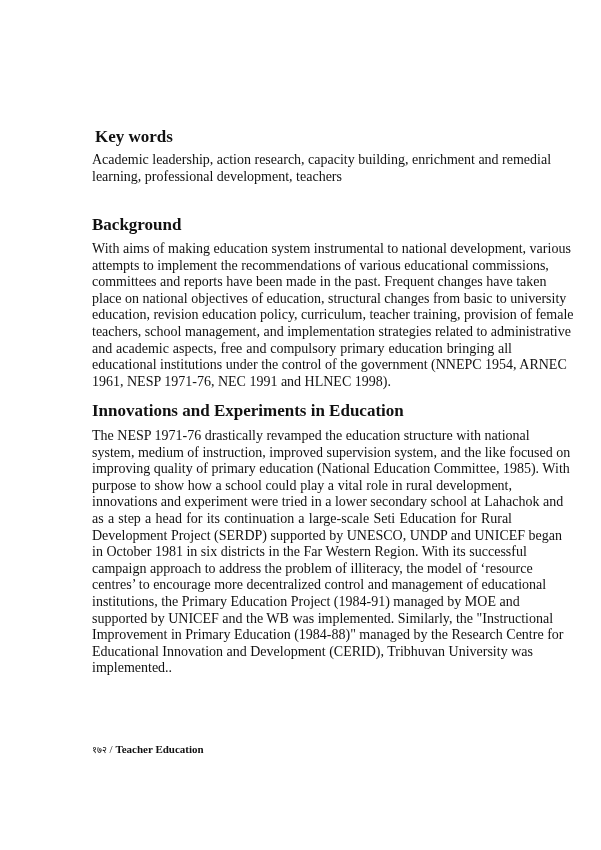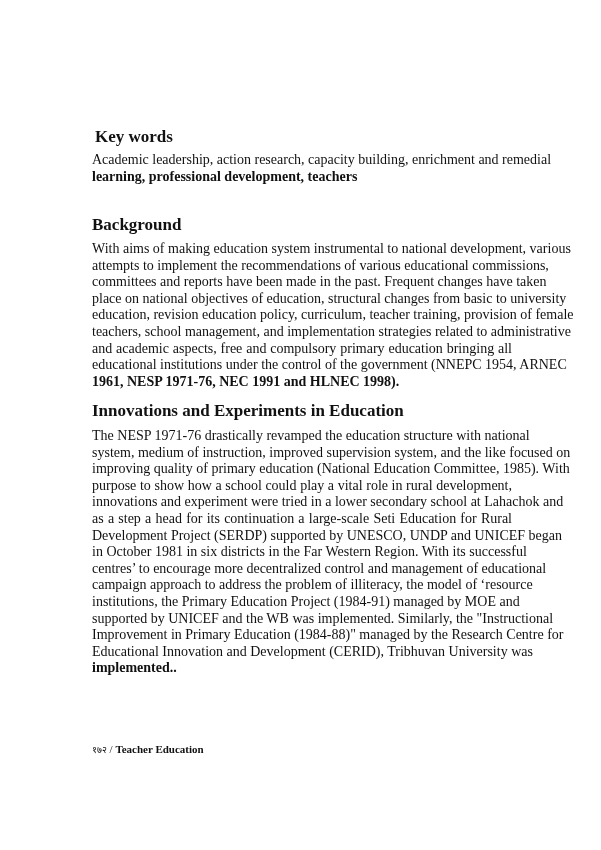--- a/index.html
+++ b/index.html
@@ -3,21 +3,21 @@
   <meta charset="utf-8">
   <style>
     html, body { margin: 0; padding: 0; background: #ffffff; }
     body { width: 601px; height: 850px; position: relative; overflow: hidden;
       font-family: "Liberation Serif", serif; color: #111111; }
     .page { position: absolute; left: 92px; top: 0; width: 420px; }
     .heading { font-weight: bold; font-size: 17px; margin: 0; position: absolute; left: 0; white-space: nowrap; }
     .para { font-size: 14px; line-height: 16.6px; text-align: justify; margin: 0;
       position: absolute; left: 0; width: 420px; }
     .para .ln { display: block; text-align: justify; text-align-last: justify; height: 16.6px; white-space: nowrap; }
-    .para .ln.last { text-align-last: left; font-weight: bold; }
+    .para .ln.last { text-align-last: left; }
     .footer { position: absolute; left: 92px; top: 743px; font-size: 11px; white-space: nowrap; }
     .footer .num { font-family: "DejaVu Sans", sans-serif; font-size: 9.5px; }
     .footer .title { font-weight: bold; font-family: "Liberation Serif", serif; }
   </style>
 </head>
 <body>
 
 <div class="page">
 
   <h3 class="heading" style="top:127px; left:3px;">Key words</h3>
@@ -42,22 +42,22 @@
   <h3 class="heading" style="top:401px;">Innovations and Experiments in Education</h3>
   <div class="para" style="top:428px;">
     <span class="ln">The NESP 1971-76 drastically revamped the education structure with national</span>
     <span class="ln">system, medium of instruction, improved supervision system, and the like focused on</span>
     <span class="ln">improving quality of primary education (National Education Committee, 1985). With</span>
     <span class="ln">purpose to show how a school could play a vital role in rural development,</span>
     <span class="ln">innovations and experiment were tried in a lower secondary school at Lahachok and</span>
     <span class="ln">as a step a head for its continuation a large-scale Seti Education for Rural</span>
     <span class="ln">Development Project (SERDP) supported by UNESCO, UNDP and UNICEF began</span>
     <span class="ln">in October 1981 in six districts in the Far Western Region. With its successful</span>
+    <span class="ln">campaign approach to address the problem of illiteracy, the model of ‘resource</span>
     <span class="ln">centres’ to encourage more decentralized control and management of educational</span>
-    <span class="ln">campaign approach to address the problem of illiteracy, the model of ‘resource</span>
     <span class="ln">institutions, the Primary Education Project (1984-91) managed by MOE and</span>
     <span class="ln">supported by UNICEF and the WB was implemented. Similarly, the  "Instructional</span>
     <span class="ln">Improvement in Primary Education (1984-88)" managed by the Research Centre for</span>
     <span class="ln">Educational Innovation and Development (CERID), Tribhuvan University was</span>
     <span class="ln last">implemented..</span>
   </div>
 </div>
 
 <div class="footer">
   <span class="num">१७२</span><span> / </span><span class="title">Teacher Education</span>

